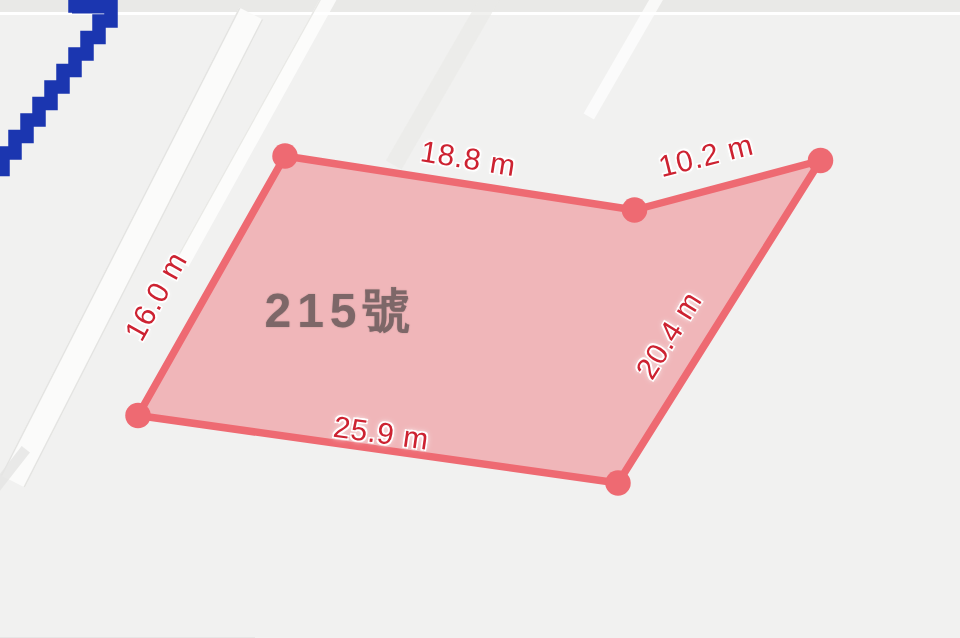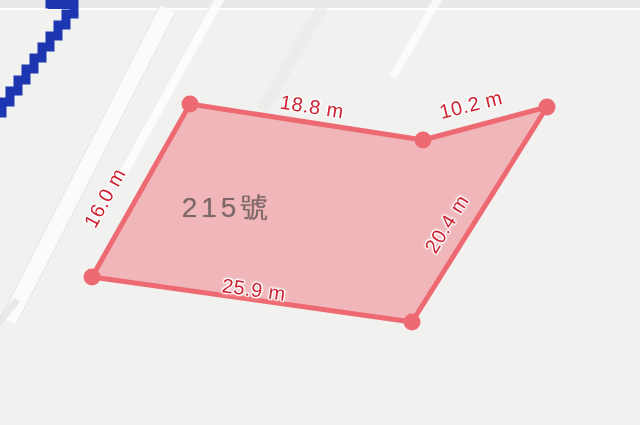--- a/index.html
+++ b/index.html
@@ -65,22 +65,22 @@
       -1px  1px 0 #ffffff, 1px  1px 0 #ffffff,
        0 0 3px #ffffff, 0 0 5px #ffffff;
     pointer-events: none;
   }
 
   
   .parcel-number {
     position: absolute;
     left: 227px; top: 208px;
     transform: translate(-50%, -50%);
-    font-size: 28px;
-    font-weight: 400;
+    font-size: 32px;
+    font-weight: 700;
     letter-spacing: 4px;
     color: #6e5d5d;
     opacity: 0.88;
     text-shadow: 0 0 1px rgba(110,93,93,0.6);
     pointer-events: none;
     white-space: nowrap;
   }
 </style>
 </head>
 <body>

